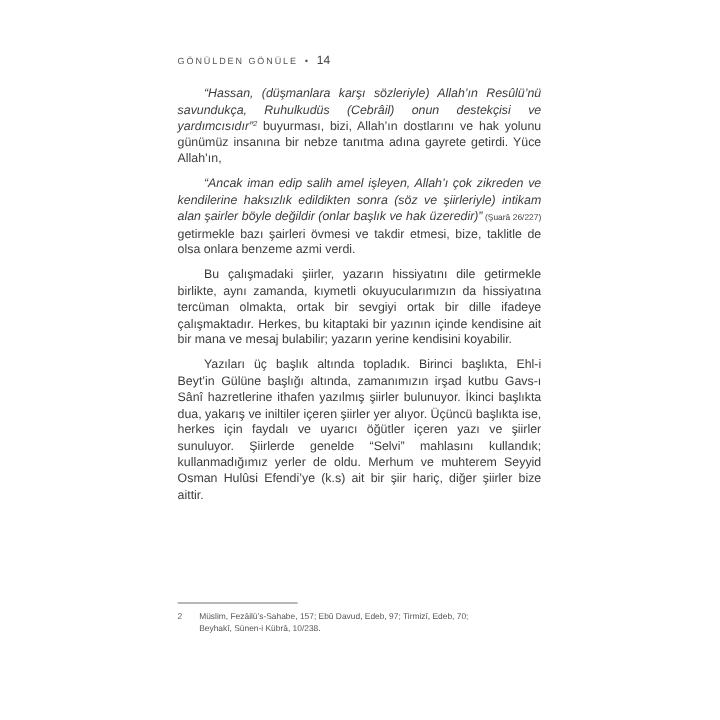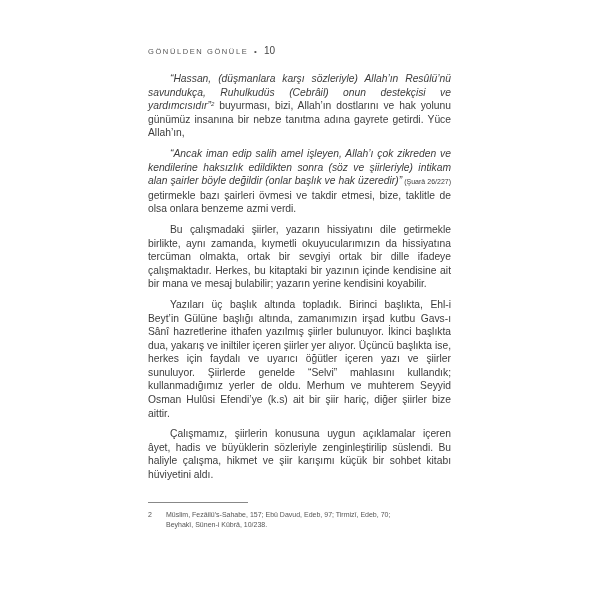--- a/index.html
+++ b/index.html
@@ -20,33 +20,32 @@
   .footnote .fn-line2 { display:block; padding-left:18px; }
 </style>
 </head>
 <body>
 
 <div class="page">
 
   <div class="running-head">
     <span>GÖNÜLDEN GÖNÜLE</span>
     <span class="dot">•</span>
-    <span class="num">10</span>
+    <span class="num">14</span>
   </div>
 
   <div class="body">
     <p>
       <span class="it">“Hassan, (düşmanlara karşı sözleriyle) Allah’ın Resûlü’nü savundukça, Ruhulkudüs (Cebrâil) onun destekçisi ve yardımcısıdır”</span><sup>2</sup><span> buyurması, bizi, Allah’ın dostlarını ve hak yolunu günümüz insanına bir nebze tanıtma adına gayrete getirdi. Yüce Allah’ın,</span>
     </p>
     <p>
       <span class="it">“Ancak iman edip salih amel işleyen, Allah’ı çok zikreden ve kendilerine haksızlık edildikten sonra (söz ve şiirleriyle) intikam alan şairler böyle değildir (onlar başlık ve hak üzeredir)”</span><span class="small"> (Şuarâ 26/227)</span><span> getirmekle bazı şairleri övmesi ve takdir etmesi, bize, taklitle de olsa onlara benzeme azmi verdi.</span>
     </p>
     <p>Bu çalışmadaki şiirler, yazarın hissiyatını dile getirmekle birlikte, aynı zamanda, kıymetli okuyucularımızın da hissiyatına tercüman olmakta, ortak bir sevgiyi ortak bir dille ifadeye çalışmaktadır. Herkes, bu kitaptaki bir yazının içinde kendisine ait bir mana ve mesaj bulabilir; yazarın yerine kendisini koyabilir.</p>
     <p>Yazıları üç başlık altında topladık. Birinci başlıkta, Ehl-i Beyt’in Gülüne başlığı altında, zamanımızın irşad kutbu Gavs-ı Sânî hazretlerine ithafen yazılmış şiirler bulunuyor. İkinci başlıkta dua, yakarış ve iniltiler içeren şiirler yer alıyor. Üçüncü başlıkta ise, herkes için faydalı ve uyarıcı öğütler içeren yazı ve şiirler sunuluyor. Şiirlerde genelde “Selvi” mahlasını kullandık; kullanmadığımız yerler de oldu. Merhum ve muhterem Seyyid Osman Hulûsi Efendi’ye (k.s) ait bir şiir hariç, diğer şiirler bize aittir.</p>
-    <p>Çalışmamız, şiirlerin konusuna uygun açıklamalar içeren âyet, hadis ve büyüklerin sözleriyle zenginleştirilip süslendi. Bu haliyle çalışma, hikmet ve şiir karışımı küçük bir sohbet kitabı hüviyetini aldı.</p>
   </div>
 
   <div class="footnote-rule"></div>
 
   <div class="footnote">
     <span class="fn-num">2</span><span class="fn-text">Müslim, Fezâilü’s-Sahabe, 157; Ebû Davud, Edeb, 97; Tirmizî, Edeb, 70;</span>
     <span class="fn-line2">Beyhakî, Sünen-i Kübrâ, 10/238.</span>
   </div>
 
 </div>

